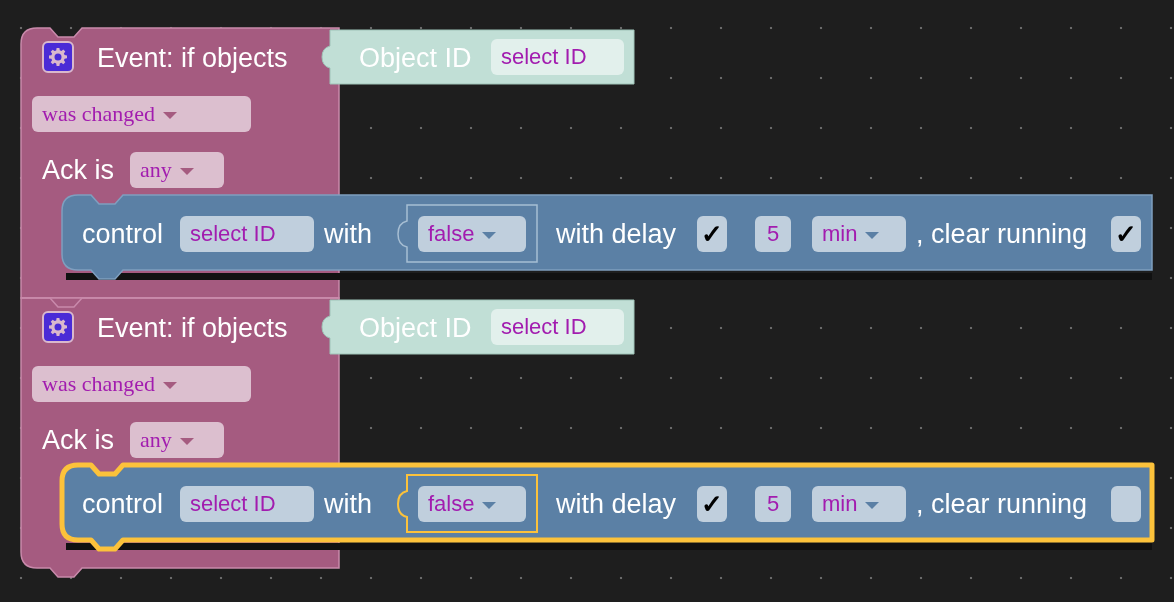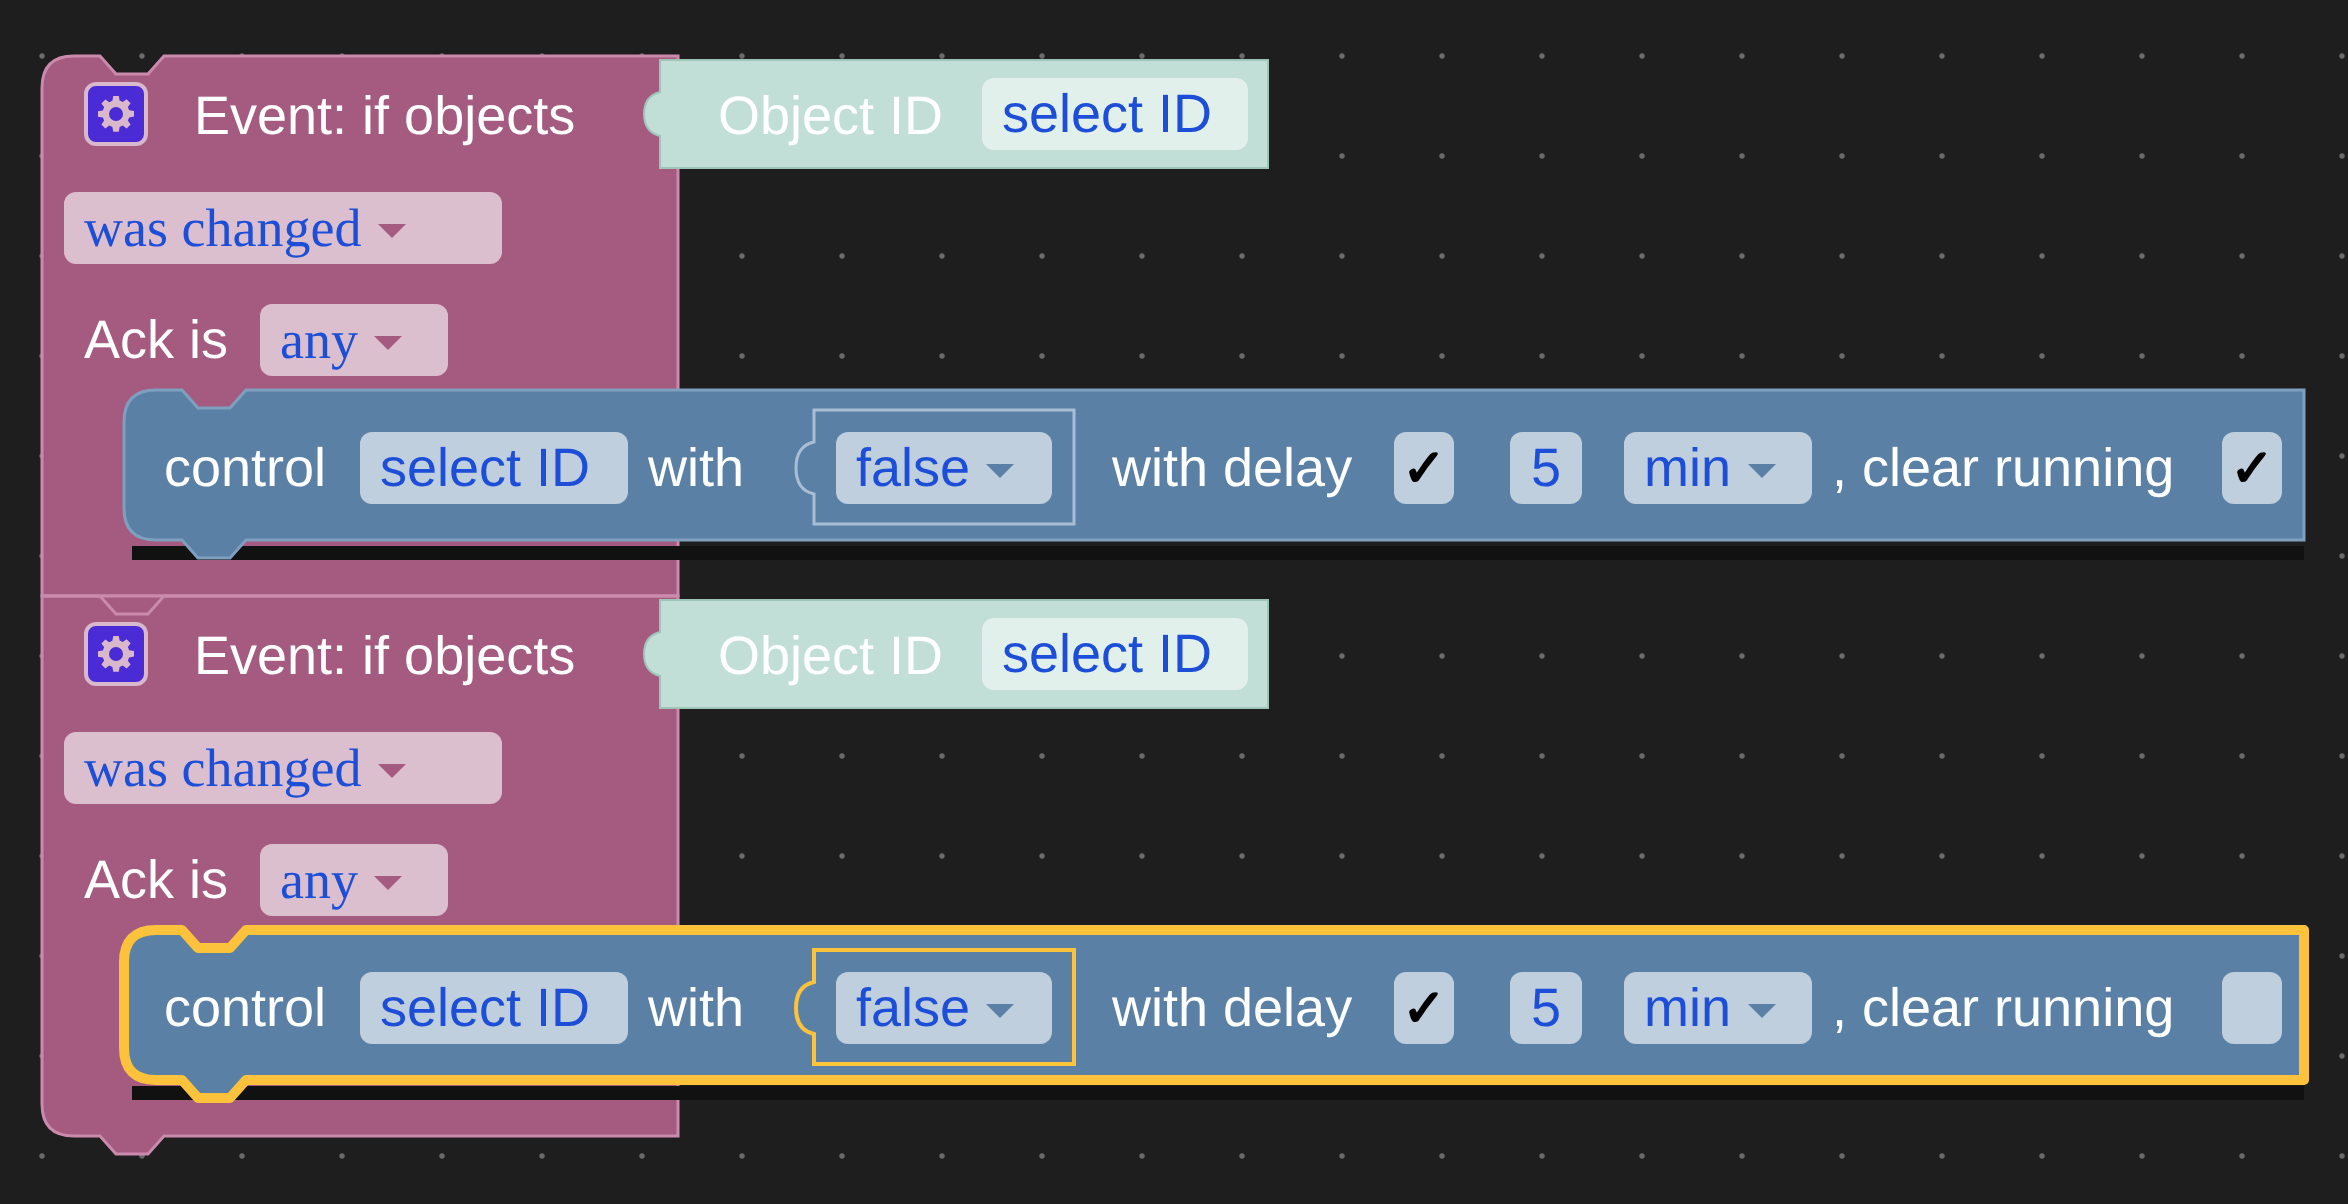--- a/index.html
+++ b/index.html
@@ -10,21 +10,21 @@
       background-size: 50px 50px;
       background-position: -4px 3px;
       font-family: "Liberation Sans", sans-serif;
       position: relative;
     }
     .workspace { position: absolute; inset: 0; }
     .abs { position: absolute; text-align: center; }
     svg.blockshape { position: absolute; left: 0; top: 0; overflow: visible; }
     .lbl { position: absolute; color: #ffffff; font-size: 27px; line-height: 1; white-space: nowrap; }
     .field {
-      position: absolute; border-radius: 6px; font-size: 27px; color: #1d4ed8;
+      position: absolute; border-radius: 6px; font-size: 22px; color: #a21caf;
       display: flex; align-items: center; white-space: nowrap; box-sizing: border-box;
     }
     .field.pink { background: #dcbfcf; font-family: Liberation Serif, serif; }
     .field.mint { background: #e2f0ec; }
     .field.blue { background: #c0cfdd; }
     .caret {
       display: inline-block; width: 0; height: 0;
       border-left: 7px solid transparent; border-right: 7px solid transparent;
       margin-left: 8px; margin-top: 3px;
     }

